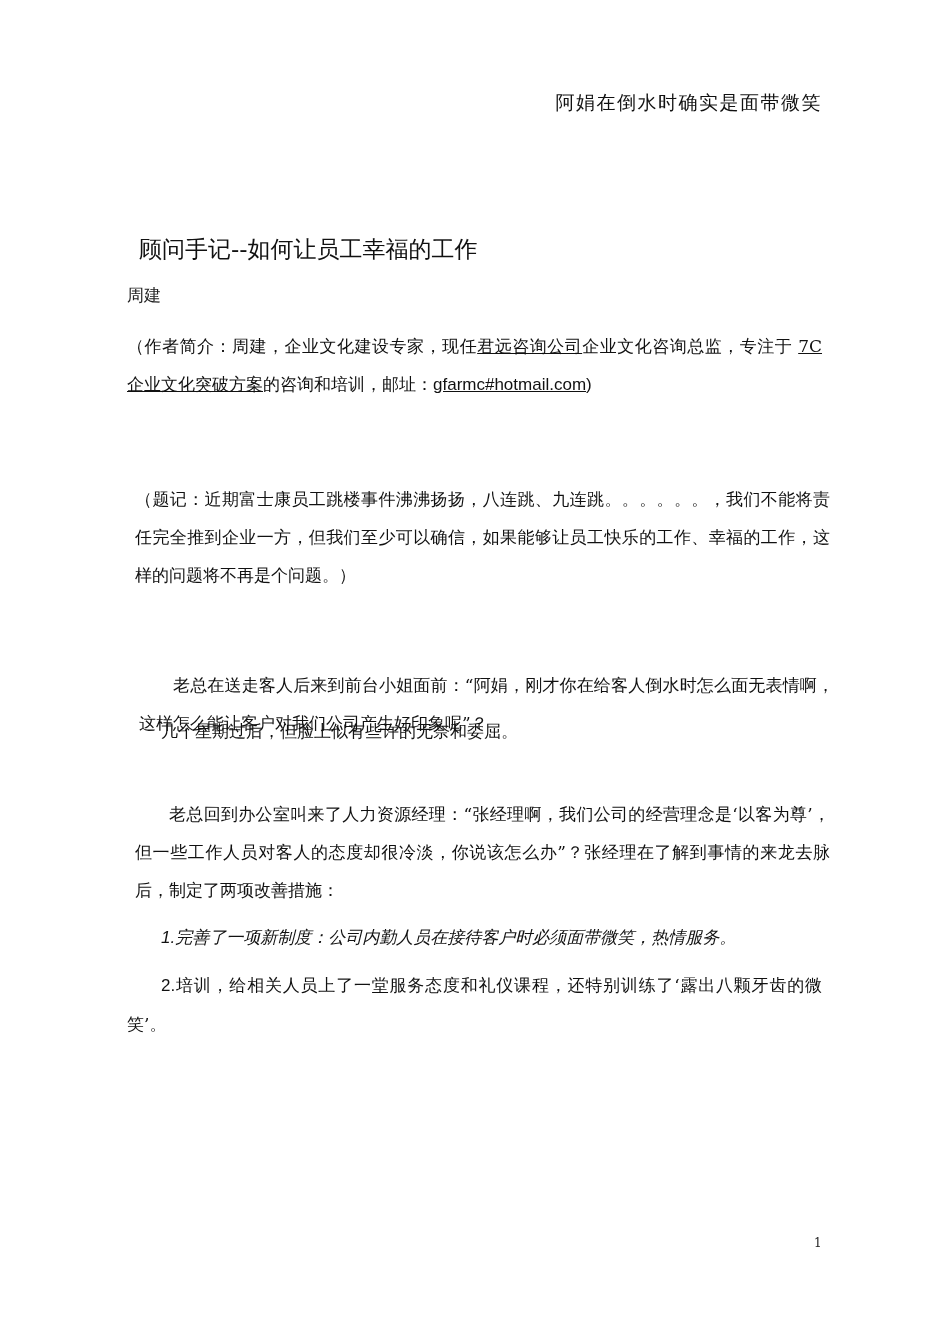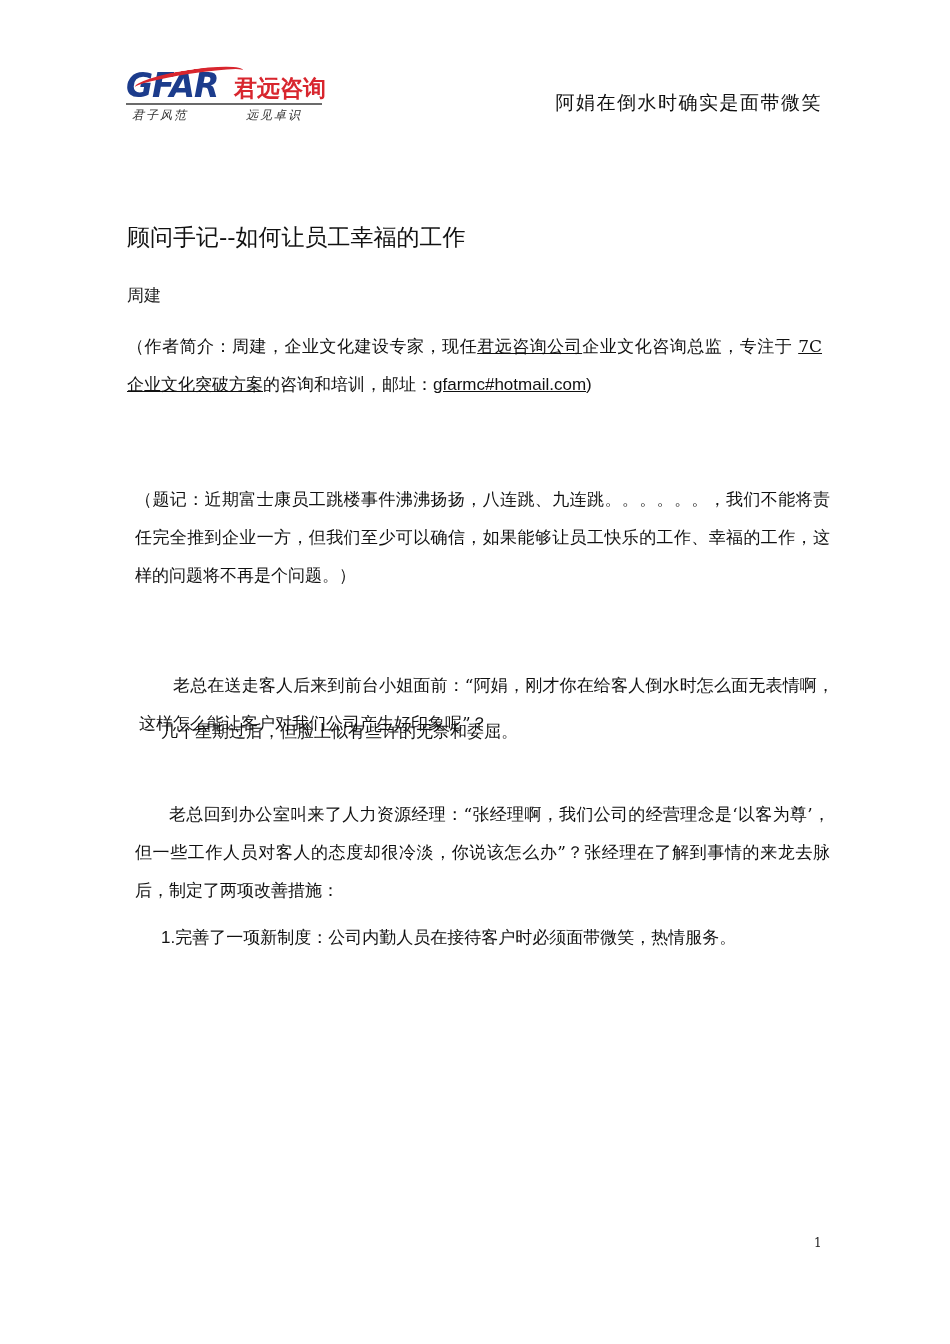--- a/index.html
+++ b/index.html
@@ -34,39 +34,30 @@
     .p5 { top: 966px; text-indent: 2em; }
     .p6 { top: 1058px; text-indent: 2em; }
 
     .page-num { position: absolute; left: 814px; top: 1236px; font-family: "DejaVu Serif", serif; font-size: 12px; color: #222; }
   </style>
 </head>
 <body>
 
 <div class="page">
 
-  <div class="logo">
-    <div class="logo-mark">
-      <span class="logo-gfar">GFAR</span>
-      <span class="logo-swoosh"></span>
-      <span class="logo-cn">君远咨询</span>
-    </div>
-    <div class="logo-rule"></div>
-    <span class="logo-slogan s1">君子风范</span>
-    <span class="logo-slogan s2">远见卓识</span>
-  </div>
 
   <div class="header-title">阿娟在倒水时确实是面带微笑</div>
 
-  <h1 class="doc-title" style="margin:0;font-weight:normal;">顾问手记--如何让员工幸福的工作</h1>
+  <h1 class="doc-title" style="margin:12px;font-weight:normal;">顾问手记--如何让员工幸福的工作</h1>
   <div class="author">周建</div>
 
   <p class="para p-bio" style="margin:0;"><span>（作者简介：周建，企业文化建设专家，现任</span><a class="link" style="color:inherit;">君远咨询公司</a><span>企业文化咨询总监，专注于 </span><a class="link" style="color:inherit;">7C 企业文化突破方案</a><span>的咨询和培训，邮址：</span><a class="link sans" style="color:inherit;">gfarmc#hotmail.com</a><span class="sans">)</span></p>
 
   <p class="para p-epigraph" style="margin:8px;">（题记：近期富士康员工跳楼事件沸沸扬扬，八连跳、九连跳。。。。。。，我们不能将责任完全推到企业一方，但我们至少可以确信，如果能够让员工快乐的工作、幸福的工作，这样的问题将不再是个问题。）</p>
 
   <p class="para p1" style="margin:12px;">老总在送走客人后来到前台小姐面前：“阿娟，刚才你在给客人倒水时怎么面无表情啊，这样怎么能让客户对我们公司产生好印象呢”？</p>
   <p class="para p2" style="margin:0;">几个星期过后，但脸上似有些许的无奈和委屈。</p>
   <p class="para p3" style="margin:8px;">老总回到办公室叫来了人力资源经理：“张经理啊，我们公司的经营理念是‘以客为尊’，但一些工作人员对客人的态度却很冷淡，你说该怎么办”？张经理在了解到事情的来龙去脉后，制定了两项改善措施：</p>
-  <p class="para p4" style="margin:0;"><span class="sans">1.</span><span>完善了一项新制度：公司内勤人员在接待客户时必须面带微笑，热情服务。</span></p>
+  <p class="para p4" style="margin:0;font-style:italic;"><span class="sans">1.</span><span>完善了一项新制度：公司内勤人员在接待客户时必须面带微笑，热情服务。</span></p>
+  <p class="para p5" style="margin:0;"><span class="sans">2.</span><span>培训，给相关人员上了一堂服务态度和礼仪课程，还特别训练了‘露出八颗牙齿的微笑’。</span></p>
 
   <div class="page-num">1</div>
 </div>
 
 </body></html>

